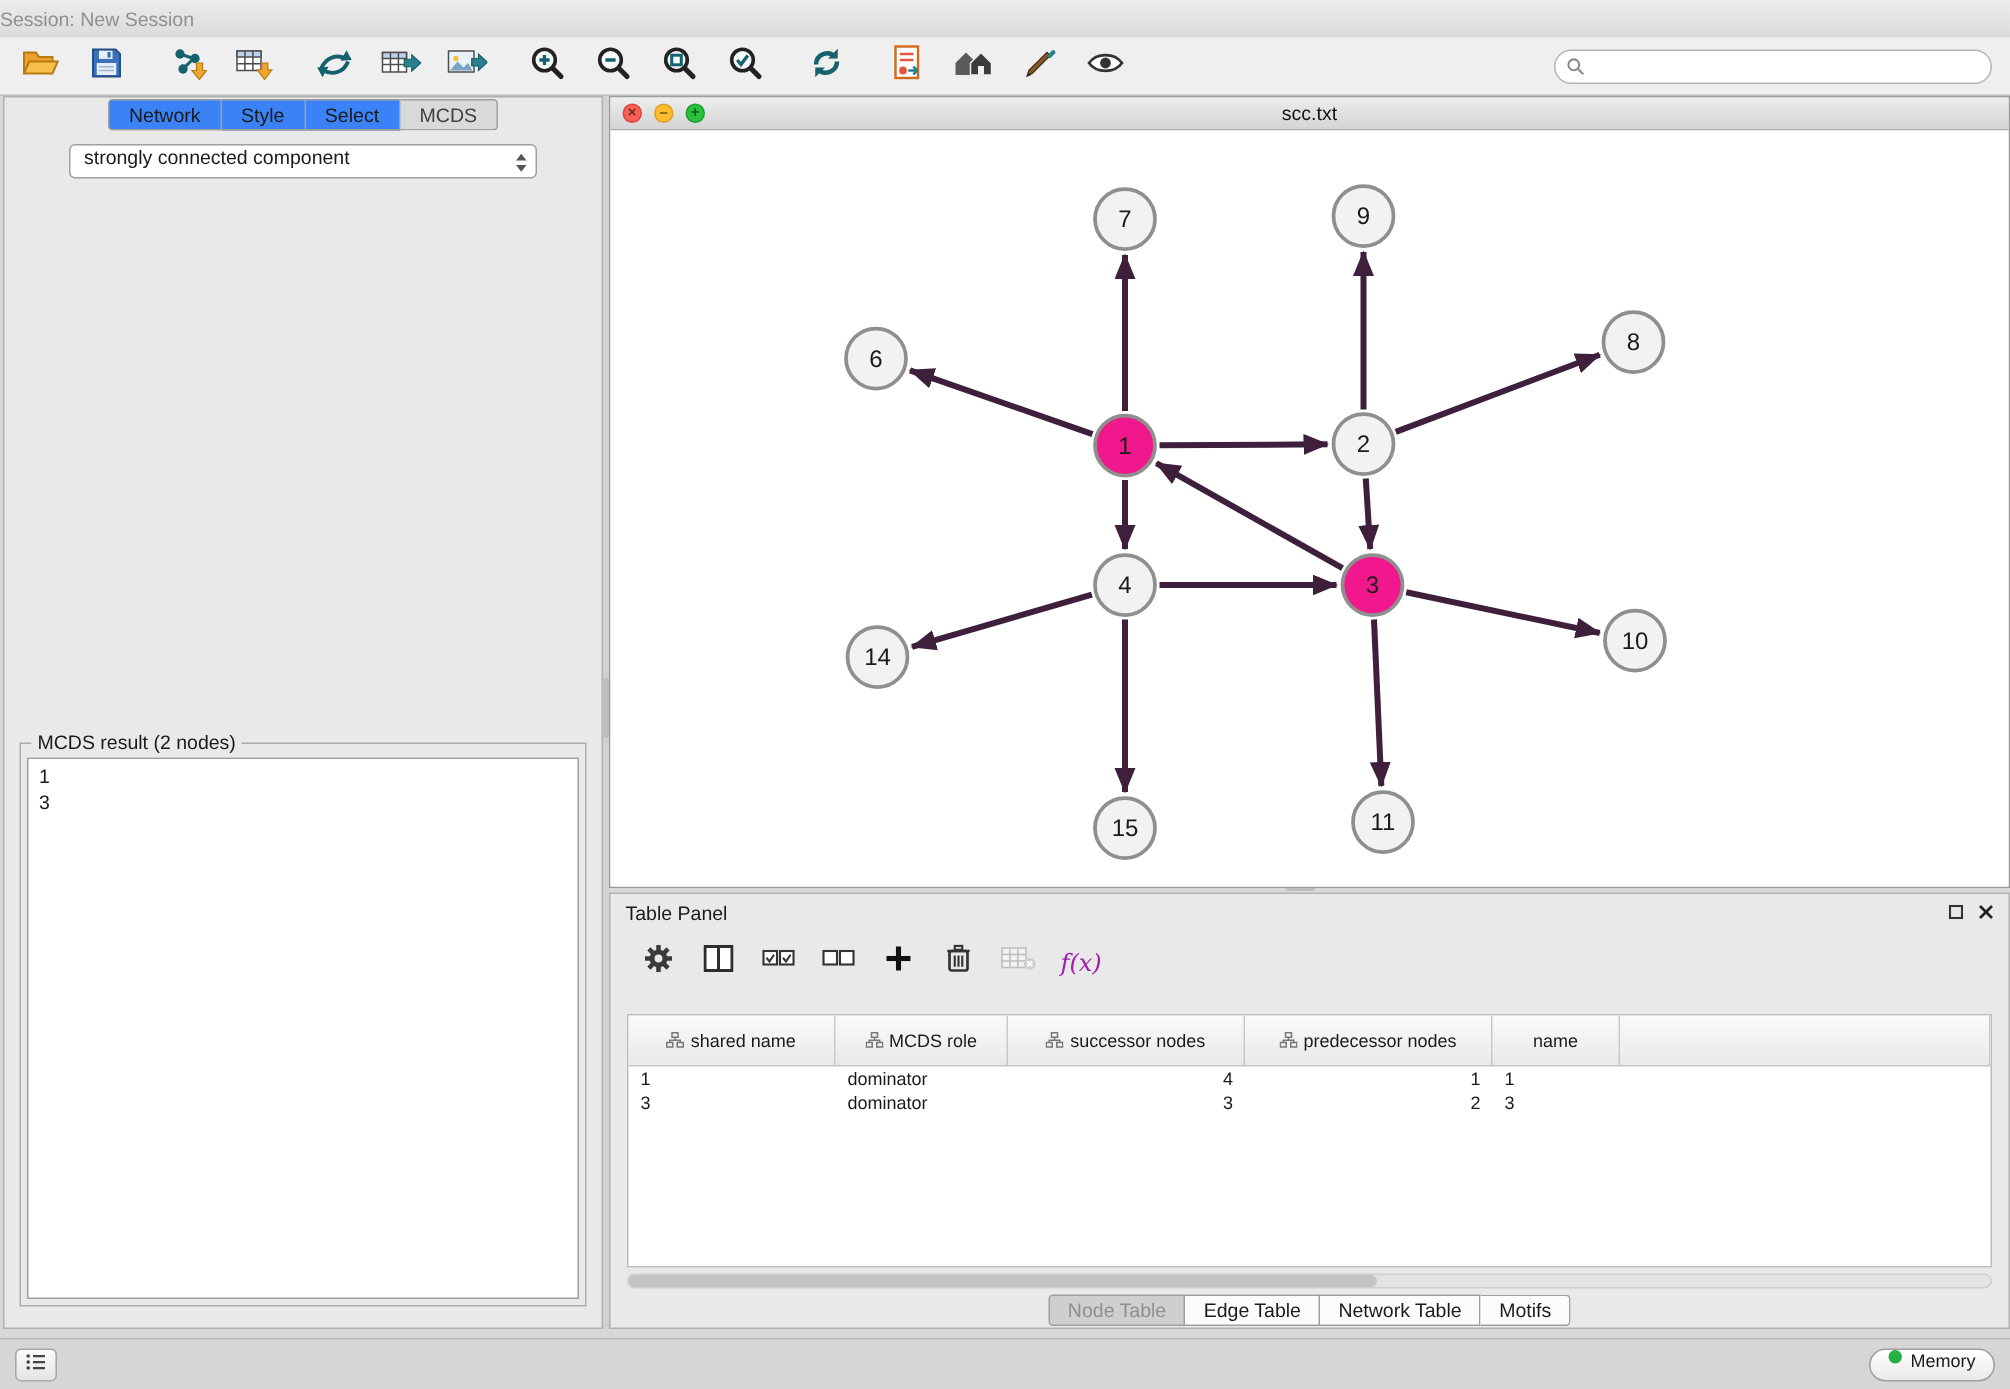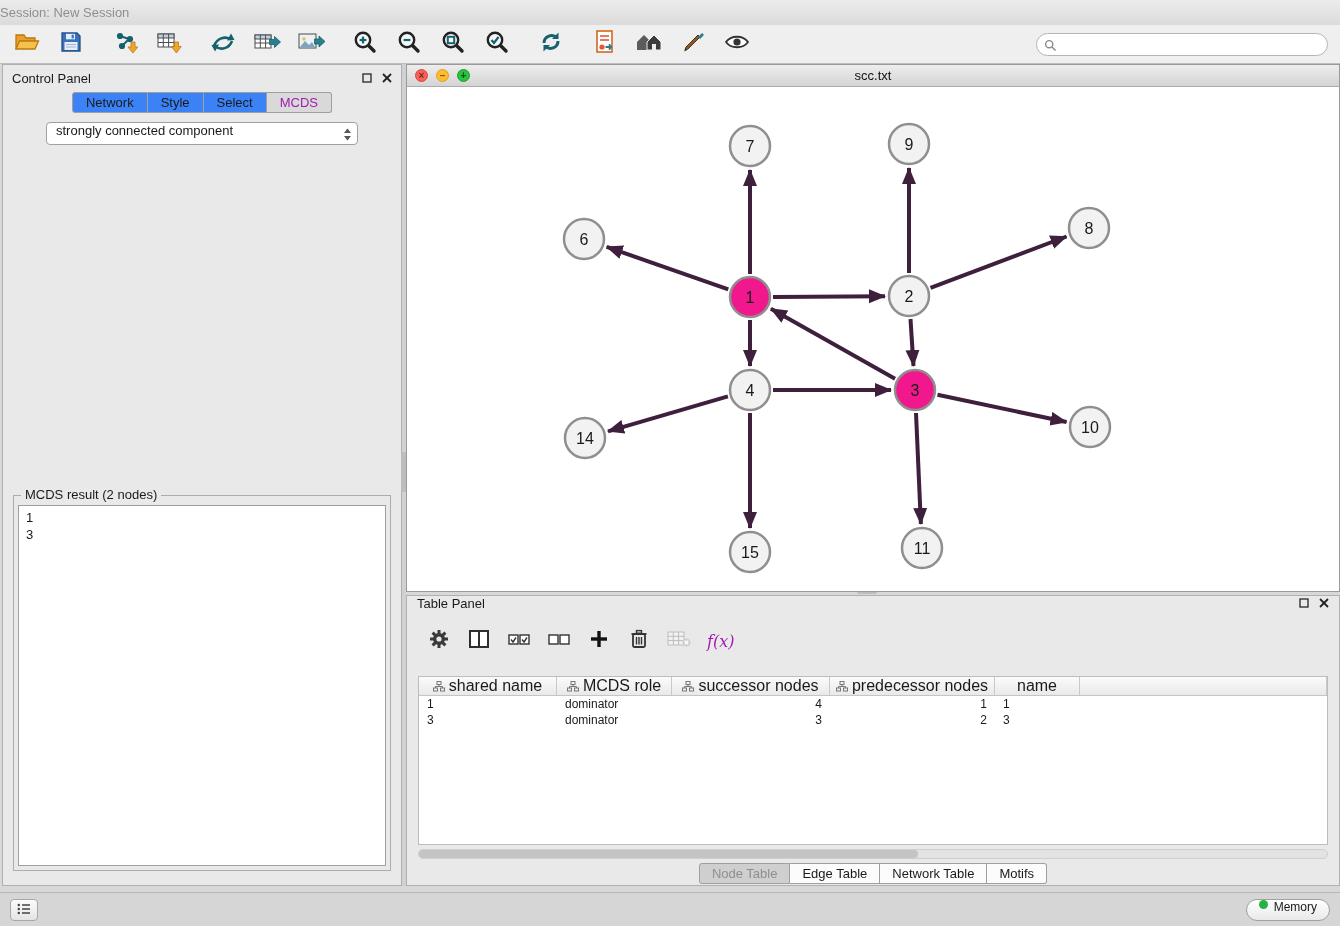--- a/index.html
+++ b/index.html
@@ -15,21 +15,21 @@
 .search-input{width:292px;height:23px;border:1px solid #b5b5b5;border-radius:12px;background:#fff;padding:0 8px 0 26px;font-size:12px;outline:none;font-family:"Liberation Sans",sans-serif}
 .search-icon{position:absolute;left:8px;top:5px}
 
 .control-panel{position:absolute;left:2px;top:64px;width:400px;height:822px;background:#e9e9e9;border:1px solid #b0b0b0}
 .cp-header{height:26px;display:flex;align-items:center;padding:0 9px;font-size:13px}
 .win-icons{margin-left:auto;display:flex;gap:10px;align-items:center}
 .cp-tabs{display:flex;justify-content:center;margin-top:1px}
 .cp-tab{height:21px;line-height:19px;padding:0 13px;font-size:13px;background:#3b82f6;border:1px solid #9f9f9f;border-left:none;cursor:default}
 .cp-tab:first-child{border-left:1px solid #9f9f9f;border-radius:3px 0 0 3px}
 .cp-tab:last-child{border-radius:0 3px 3px 0}
-.cp-tab.active{background:#d9d9d9;color:#a21caf}
+.cp-tab.active{background:#d9d9d9;color:#404040}
 .opt-label{margin-top:23px;text-align:center;font-size:13px}
 .dropdown{margin:9px auto 0;width:312px;height:23px;background:#fff;border:1px solid #a0a0a0;border-radius:4px;display:flex;align-items:flex-start;padding:0 20px 0 9px;font-size:13px;position:relative}
 .dropdown .stepper{position:absolute;right:3px;top:3px}
 .cp-buttons{display:flex;justify-content:center;gap:15px;margin-top:12px}
 .cp-btn{height:23px;padding:0 14px;background:linear-gradient(#ffffff,#ececec);border:1px solid #9f9f9f;border-radius:4px;font-size:13px;font-family:"Liberation Sans",sans-serif}
 .result-box{position:absolute;left:10px;right:10px;top:430px;bottom:14px;border:1px solid #acacac}
 .result-legend{position:absolute;top:-9px;left:7px;background:#e9e9e9;padding:0 4px;font-size:13px}
 .result-list{position:absolute;left:4px;right:4px;top:9px;bottom:4px;background:#fff;border:1px solid #9f9f9f;font-size:13px;padding:3px 7px;line-height:17px;overflow:auto}
 
 .splitter-v{position:absolute;left:402px;top:64px;width:4px;height:822px;background:#d1d1d1}
@@ -40,26 +40,26 @@
 .nw-titlebar{height:22px;background:linear-gradient(#ededed,#d4d4d4);border-bottom:1px solid #ababab;position:relative;text-align:center;font-size:13px;line-height:22px;color:#111}
 .traffic{position:absolute;left:8px;top:4px;display:flex;gap:8px}
 .light{width:13px;height:13px;border-radius:50%;font-size:10px;line-height:12px;text-align:center;color:rgba(0,0,0,.55);font-weight:bold}
 .light.red{background:#f95f57;border:1px solid #e0443c}
 .light.yellow{background:#fdbc2e;border:1px solid #dfa023}
 .light.green{background:#2ac13e;border:1px solid #1f9e31}
 .nw-canvas{position:absolute;left:0;top:22px;width:932px;height:504px;background:#fff}
 #graph-svg{width:932px;height:504px;display:block}
 
 .table-panel{position:absolute;left:406px;top:595px;width:934px;height:291px;background:#e9e9e9;border:1px solid #b0b0b0}
-.tp-header{height:24px;display:flex;align-items:flex-start;padding:0 10px;font-size:13px}
+.tp-header{height:24px;display:flex;align-items:center;padding:0 10px;font-size:13px}
 .tp-toolbar{display:flex;align-items:center;gap:16px;padding:6px 0 0 20px;height:36px}
 .tp-btn{display:flex;align-items:center;justify-content:center;min-width:24px;height:24px}
 .fx-label{font-family:"DejaVu Serif",serif;font-style:italic;font-size:16px;color:#a21caf}
 .tp-table{position:absolute;left:11px;right:11px;top:80px;bottom:40px;background:#fff;border:1px solid #bdbdbd;overflow:hidden}
-.tp-table-header{display:flex;height:19px;background:linear-gradient(#fbfbfb,#e9e9e9);border-bottom:1px solid #c5c5c5;font-size:16px}
+.tp-table-header{display:flex;height:34px;background:linear-gradient(#fbfbfb,#e9e9e9);border-bottom:1px solid #c5c5c5;font-size:12px}
 .th-cell{position:relative;display:flex;align-items:center;justify-content:center;border-right:1px solid #c9c9c9;gap:4px}
 .th-icon{display:flex}
 .tr-row{display:flex;height:16px;font-size:12px;align-items:center}
 .td-cell{padding:0 8px;overflow:hidden;white-space:nowrap}
 .al{text-align:left}.ar{text-align:right}
 .w0{width:138px}.w1{width:115px}.w2{width:158px}.w3{width:165px}.w4{width:85px}.wf{flex:1}
 .tp-scroll{position:absolute;left:11px;right:11px;bottom:26px;height:10px;background:#e3e3e3;border:1px solid #cfcfcf;border-radius:5px}
 .tp-scroll-thumb{width:55%;height:8px;background:#c4c4c4;border-radius:4px}
 .tp-tabs{position:absolute;left:0;right:0;bottom:1px;display:flex;justify-content:center}
 .tp-tab{height:21px;line-height:19px;padding:0 12px;font-size:13px;background:#fcfcfc;border:1px solid #9f9f9f;border-left:none;cursor:default}
@@ -266,32 +266,20 @@
       <svg width="13" height="13" viewBox="0 0 13 13">
           <circle cx="5.2" cy="5.2" r="3.6" fill="none" stroke="#8a8a8a" stroke-width="1.4"></circle>
           <line x1="8" y1="8" x2="11.5" y2="11.5" stroke="#8a8a8a" stroke-width="1.4"></line>
         </svg>
     </span>
     <input class="search-input" type="text" style="">
   </div>
 </div>
 
 <div class="control-panel">
-  <div class="cp-header">
-    <span>Control Panel</span>
-    <span class="win-icons">
-      <span><svg width="10" height="10" viewBox="0 0 10 10">
-            <rect x="1" y="1" width="8" height="8" fill="none" stroke="#333" stroke-width="1.4"></rect>
-          </svg></span>
-      <span><svg width="10" height="10" viewBox="0 0 10 10">
-            <line x1="1" y1="1" x2="9" y2="9" stroke="#222" stroke-width="1.8"></line>
-            <line x1="9" y1="1" x2="1" y2="9" stroke="#222" stroke-width="1.8"></line>
-          </svg></span>
-    </span>
-  </div>
   <div class="cp-tabs">
     <div class="cp-tab">Network</div>
     <div class="cp-tab">Style</div>
     <div class="cp-tab">Select</div>
     <div class="cp-tab active">MCDS</div>
   </div>
   <div class="dropdown">
     <span>strongly connected component</span>
     <span class="stepper">
       <svg width="13" height="17" viewBox="0 0 13 17">

